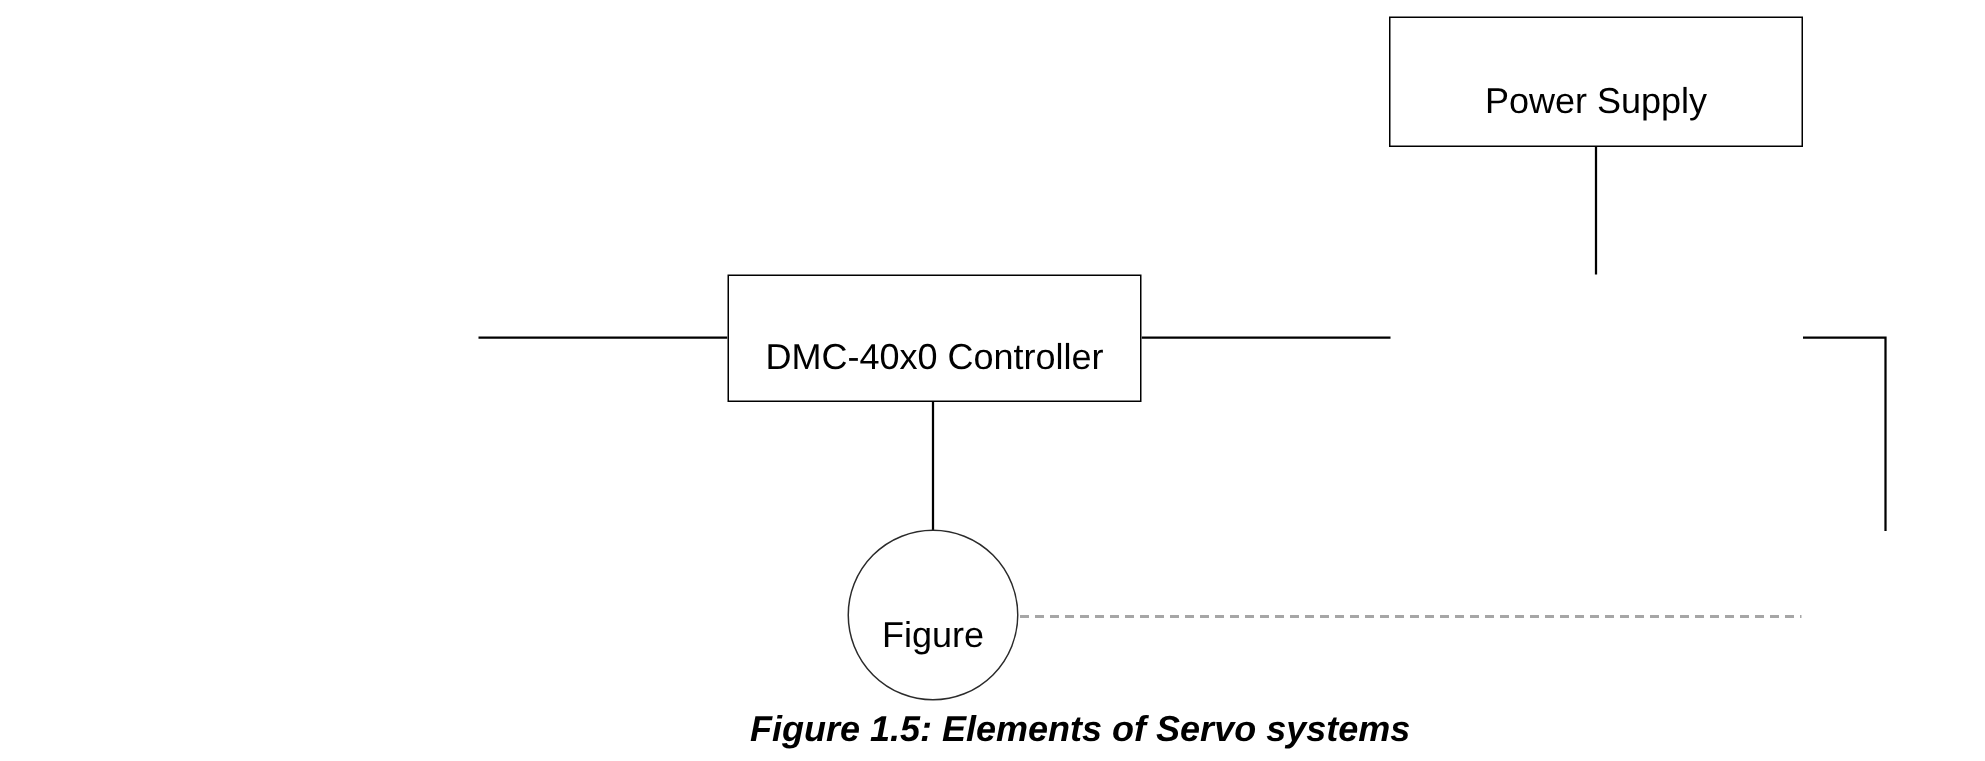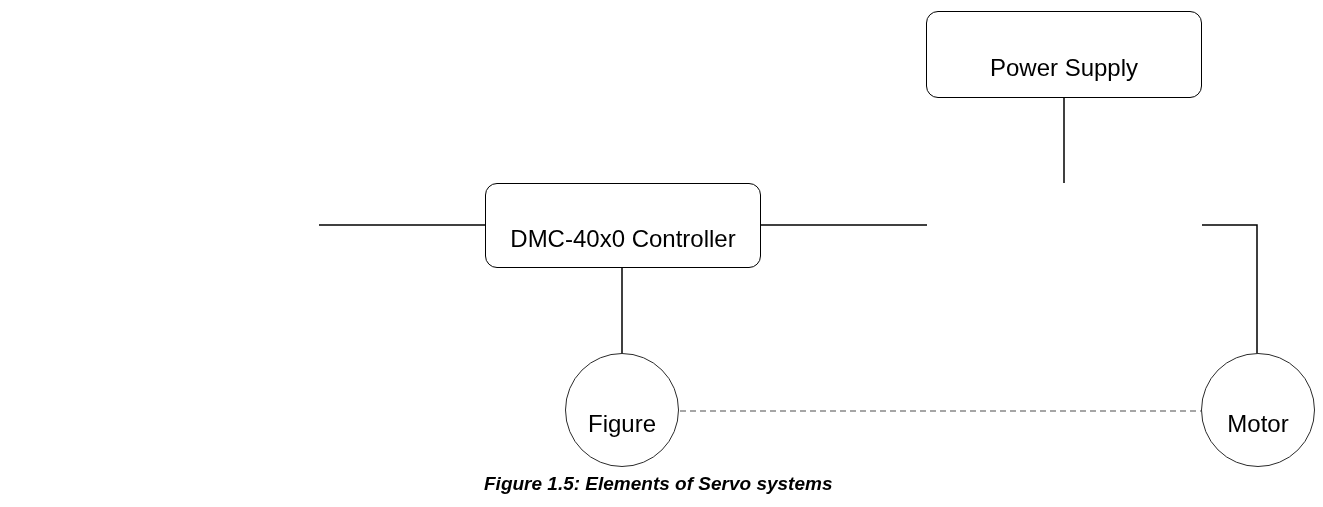--- a/index.html
+++ b/index.html
@@ -36,21 +36,20 @@
     stroke-width: 2;
     stroke-dasharray: 6 4;
     fill: none;
   }
   .node {
     position: absolute;
     background: var(--color-background);
     display: flex;
     align-items: center;
     justify-content: center;
-    border-radius: 12px;
   }
   .box {
     border: 1.5px solid var(--color-line);
   }
   .circle {
     border: 1px solid #2b2b2b;
     border-radius: 50%;
   }
   .node-label {
     font-size: 24px;
@@ -64,23 +63,23 @@
 
   #node-power-supply { left: 926px; top: 11px;  width: 276px; height: 87px; }
   #node-computer     { left: 41px;  top: 183px; width: 277px; height: 85px; }
   #node-controller   { left: 485px; top: 183px; width: 276px; height: 85px; }
   #node-amplifier    { left: 927px; top: 182px; width: 276px; height: 86px; }
   #node-encoder      { left: 565px; top: 353px; width: 114px; height: 114px; }
   #node-motor        { left: 1201px; top: 353px; width: 114px; height: 114px; }
 
   .caption {
     position: absolute;
-    left: 484px;
+    left: 500px;
     top: 473px;
-    font-size: 19px;
+    font-size: 24px;
     font-style: italic;
     font-weight: 600;
     color: var(--color-text);
     white-space: nowrap;
   }
 </style>
 </head>
 <body>
 
 <div class="canvas">
@@ -101,19 +100,16 @@
 
   <div class="node box shift-down" id="node-controller">
     <span class="node-label">DMC-40x0 Controller</span>
   </div>
 
 
   <div class="node circle shift-down-lg" id="node-encoder">
     <span class="node-label">Figure</span>
   </div>
 
-  <div class="node circle shift-down-lg" id="node-motor">
-    <span class="node-label">Motor</span>
-  </div>
 
   <div class="caption">Figure 1.5: Elements of Servo systems</div>
 
 </div>
 
 </body></html>

